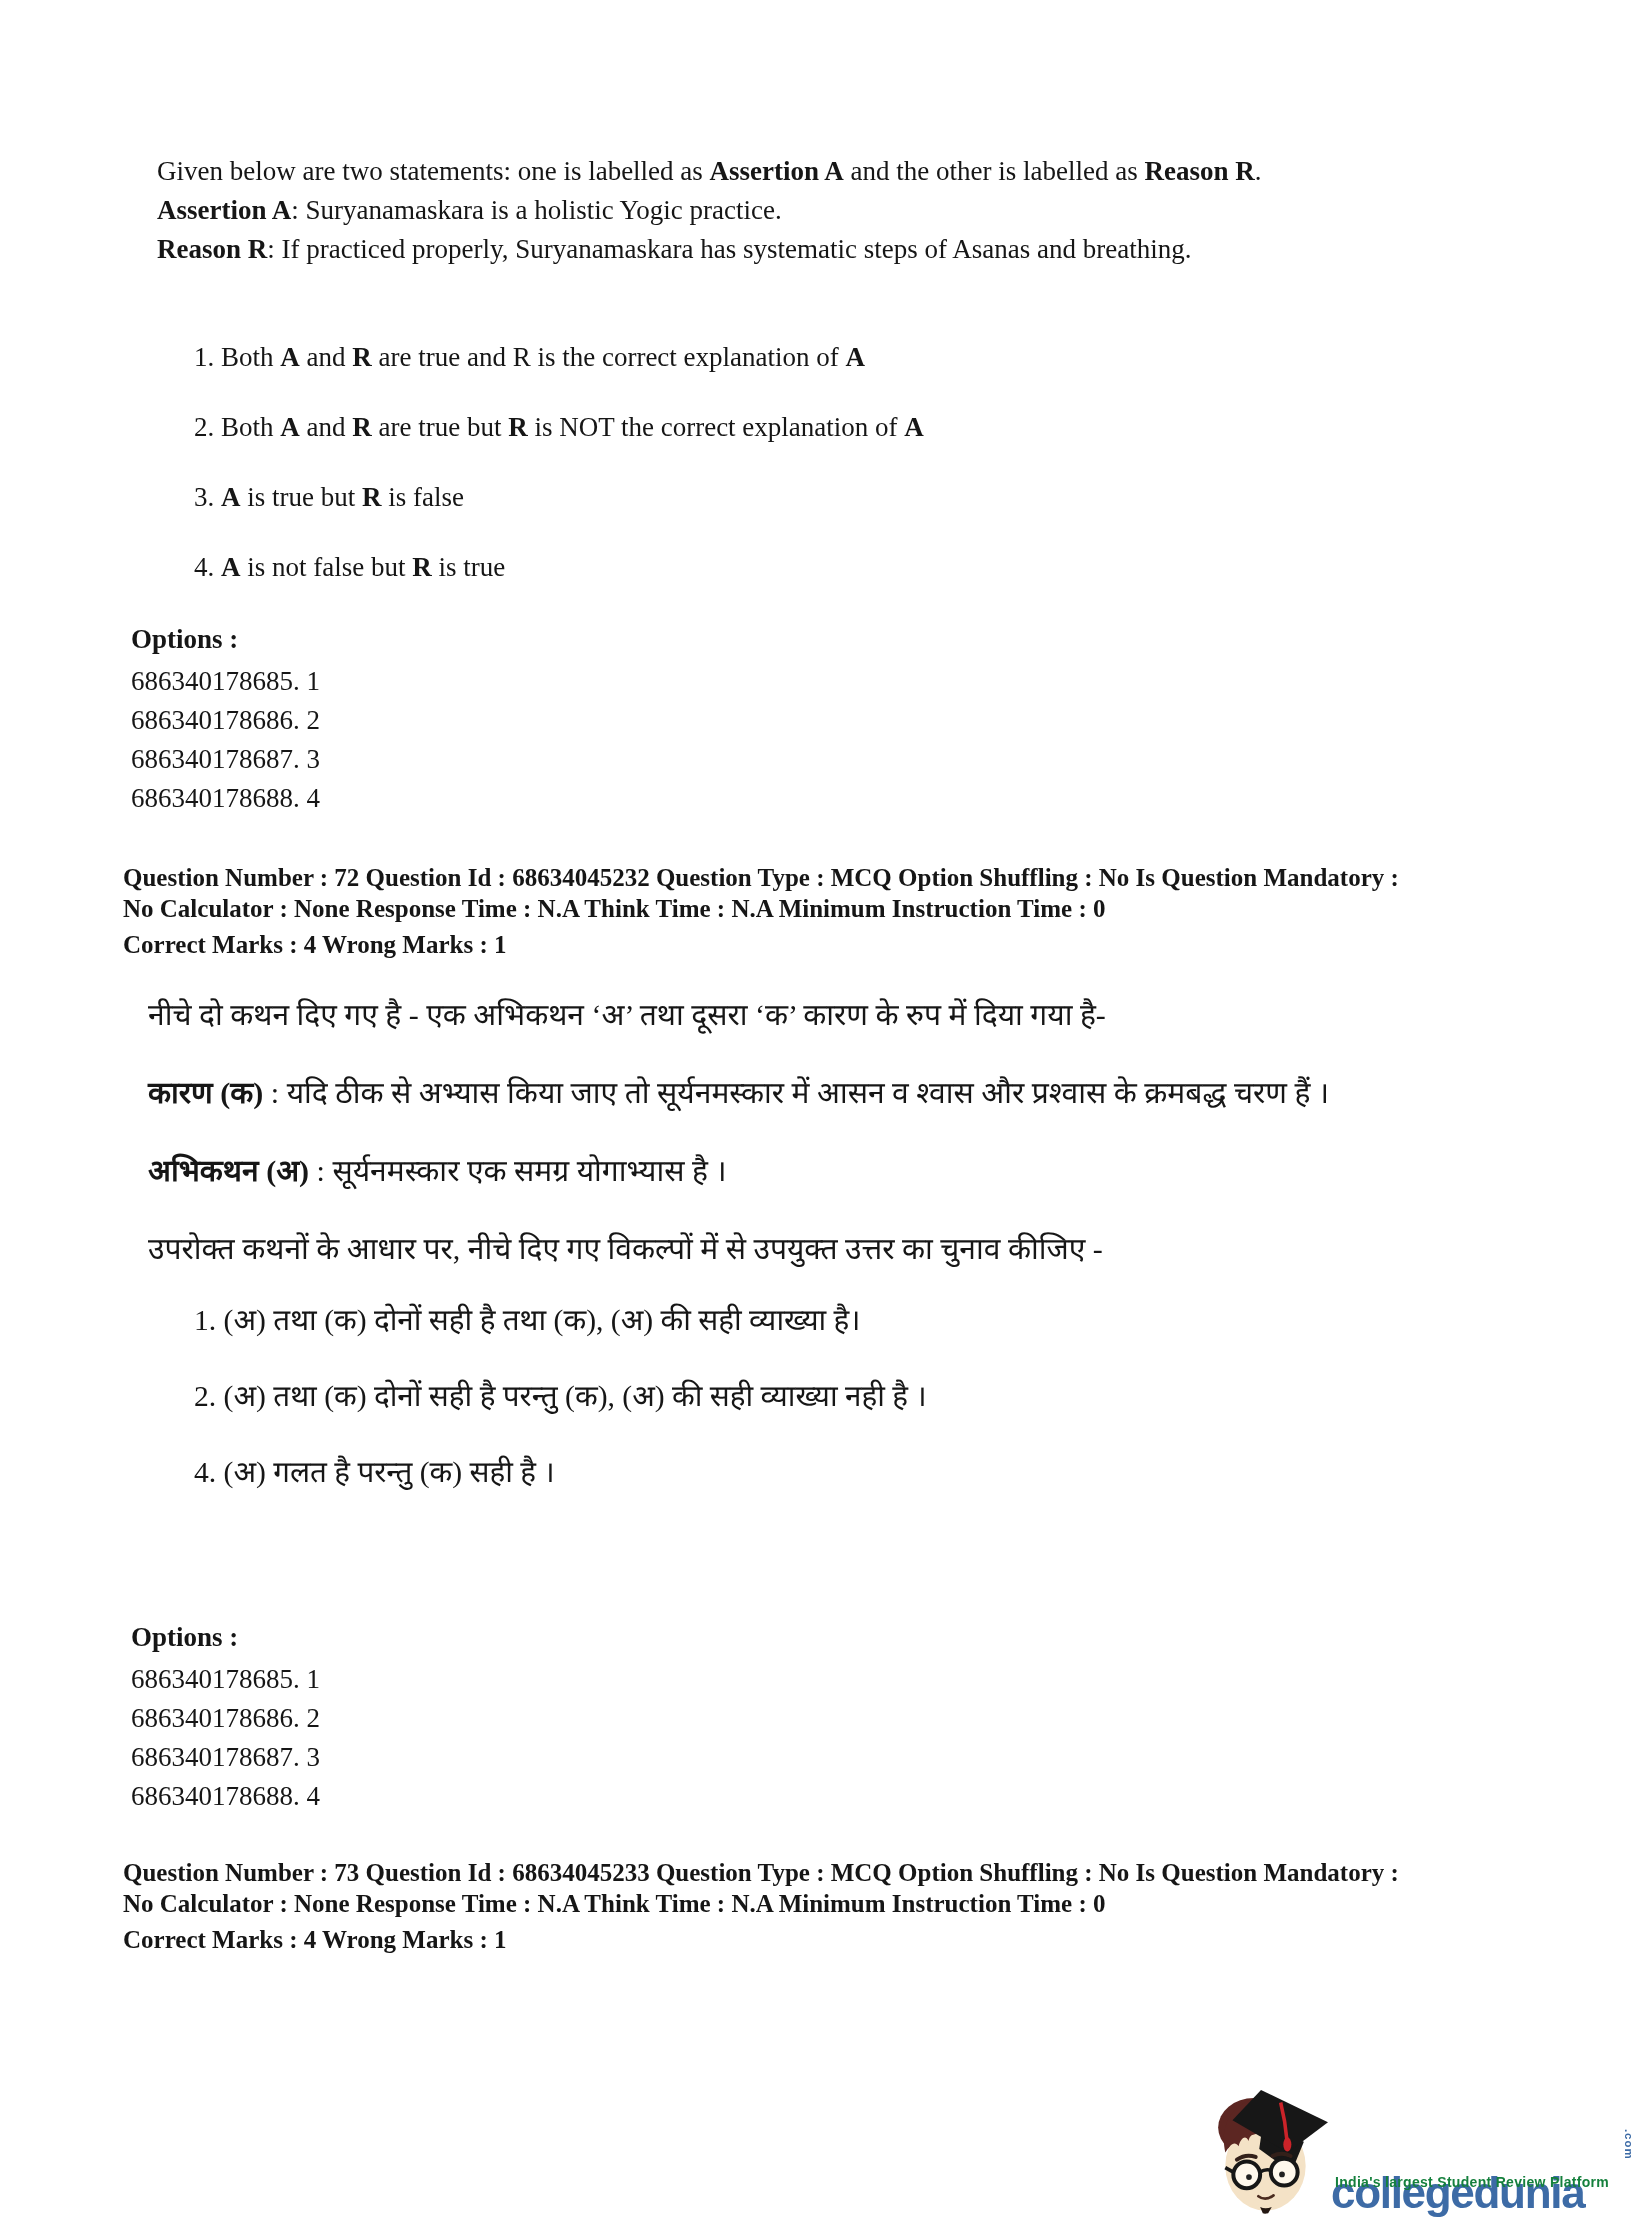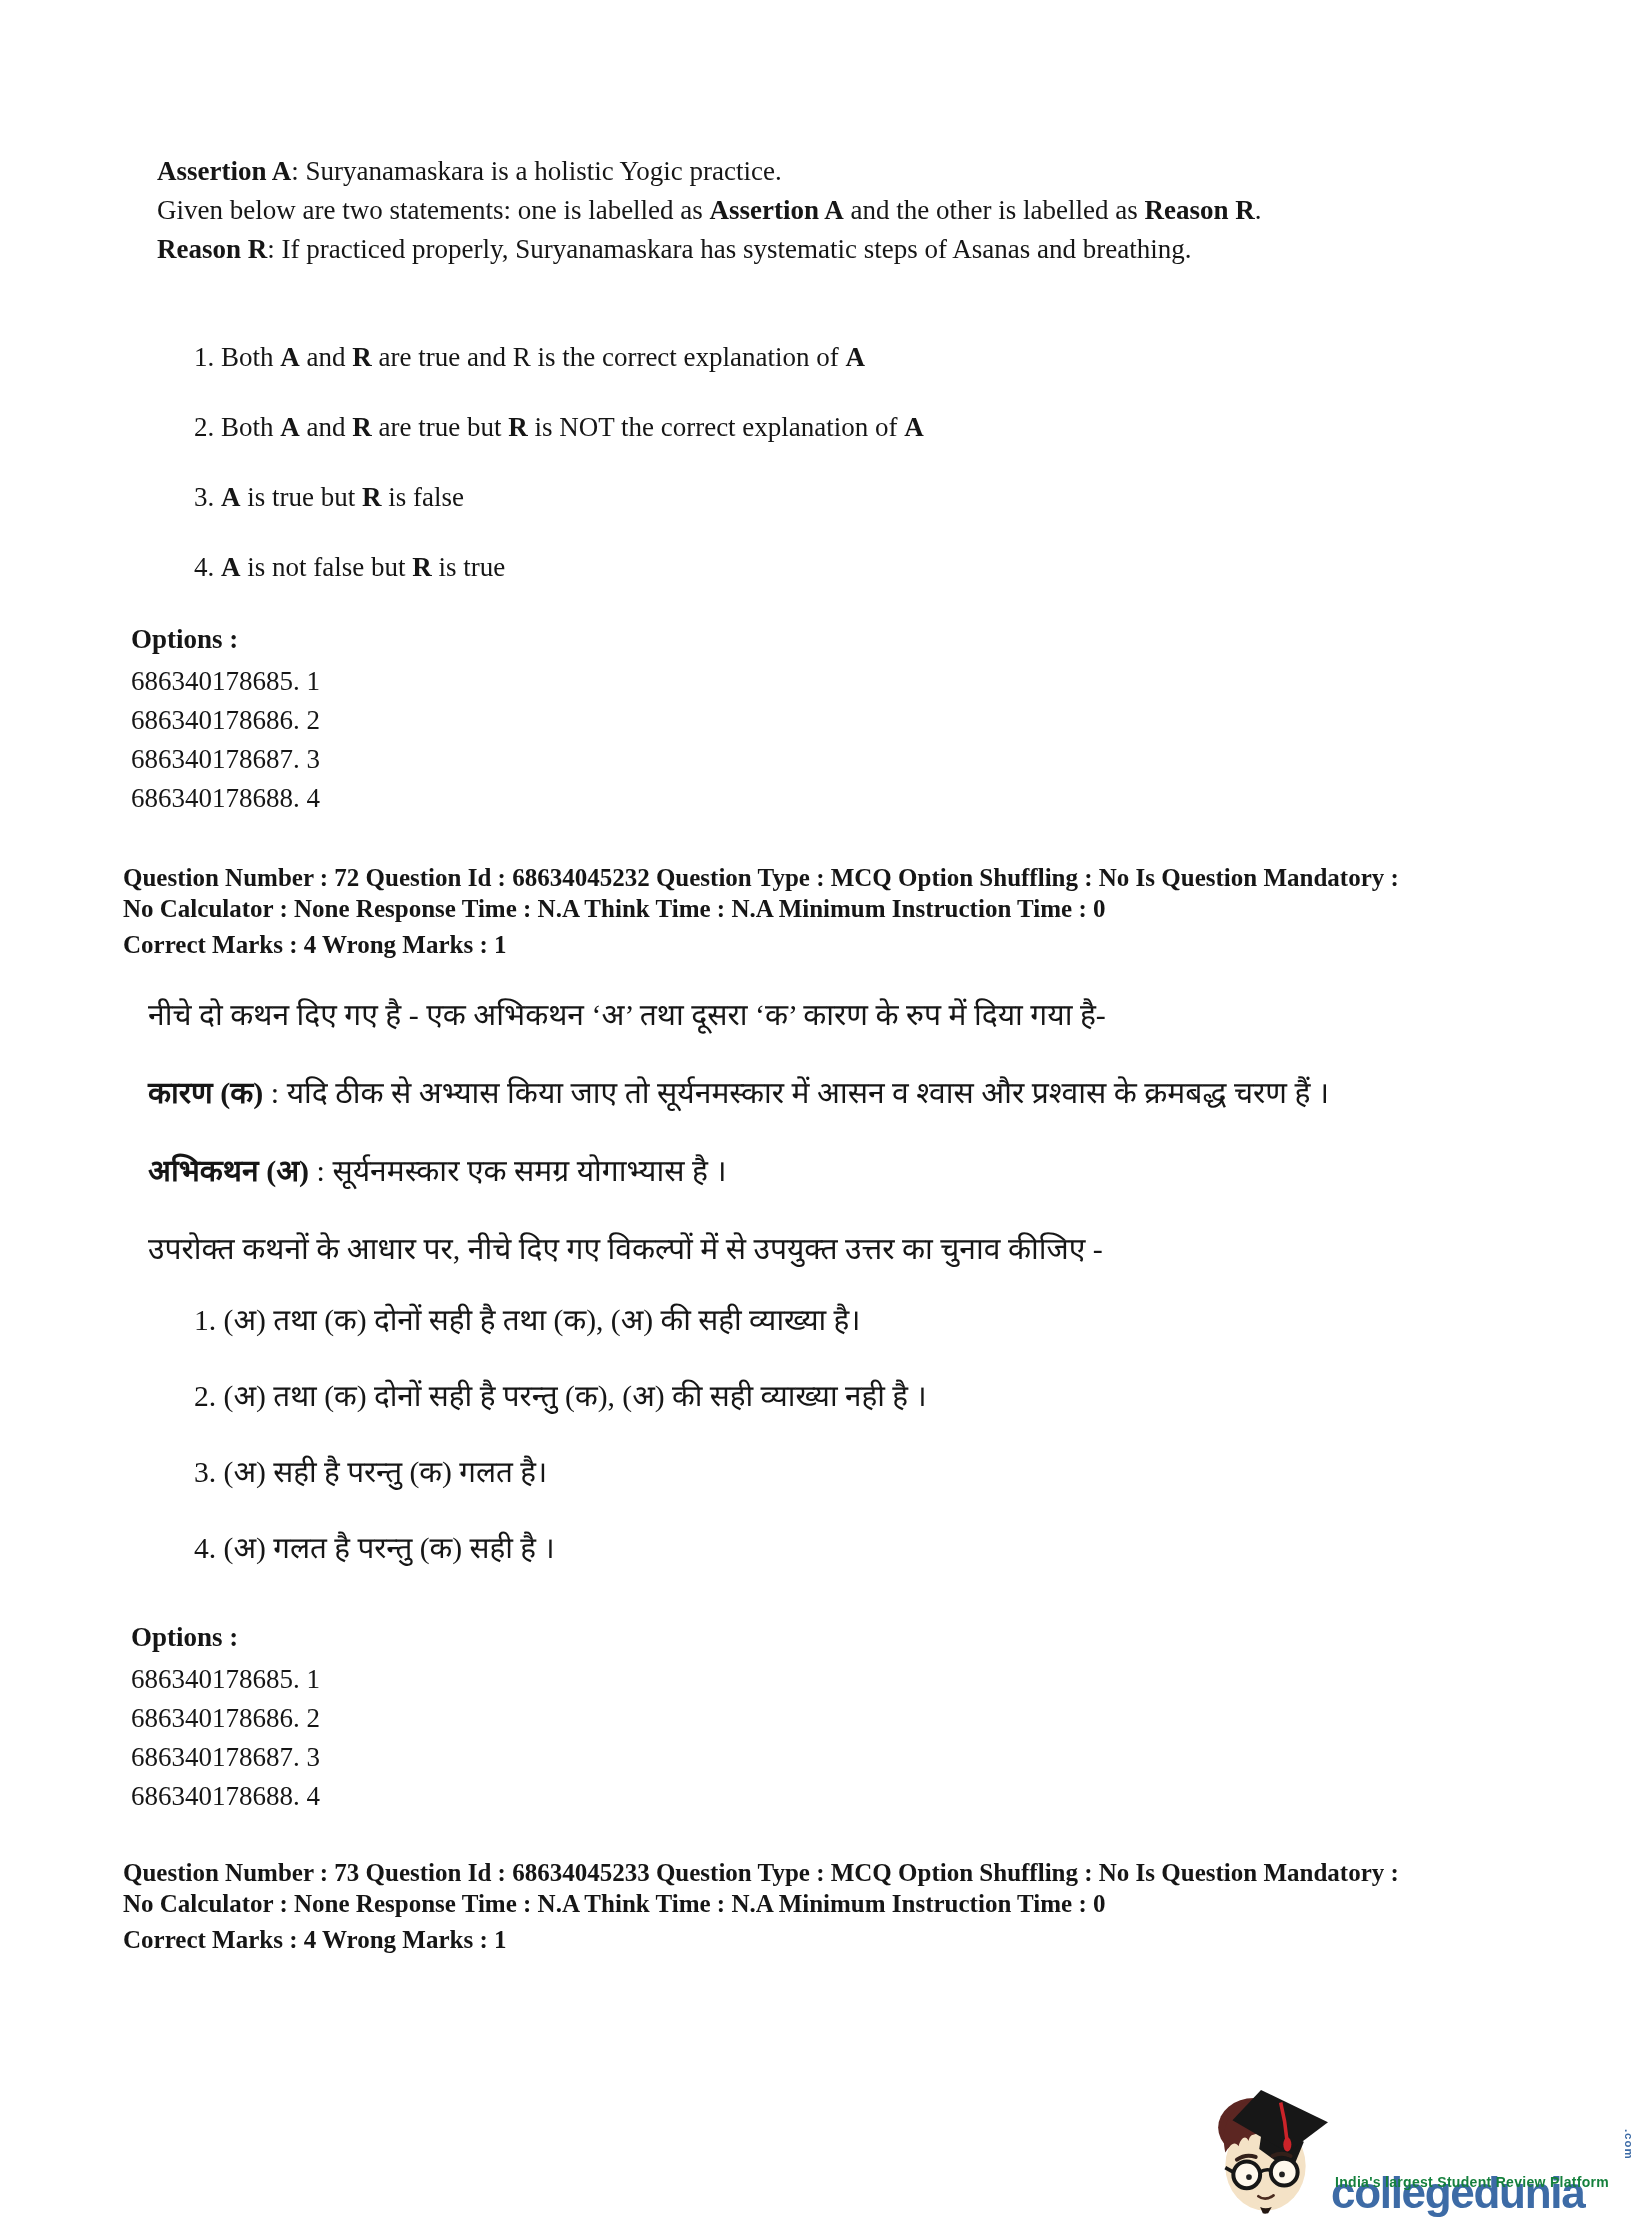--- a/index.html
+++ b/index.html
@@ -53,22 +53,22 @@
                   font-weight:bold; font-size:14px; letter-spacing:0.3px;
                   color:#15803d; }
   .mascot { left:1209px; top:2090px; }
 </style>
 </head>
 <body>
 
 <div class="page">
 
   <div class="abs en-intro nowrap">
+    <div><span>Given below are two statements: one is labelled as </span><span style="font-weight: bold;">Assertion A</span><span> and the other is labelled as </span><span style="font-weight: bold;">Reason R</span><span>.</span></div>
     <div><span style="font-weight: bold;">Assertion A</span><span>: Suryanamaskara is a holistic Yogic practice.</span></div>
-    <div><span>Given below are two statements: one is labelled as </span><span style="font-weight: bold;">Assertion A</span><span> and the other is labelled as </span><span style="font-weight: bold;">Reason R</span><span>.</span></div>
     <div><span style="font-weight: bold;">Reason R</span><span>: If practiced properly, Suryanamaskara has systematic steps of Asanas and breathing.</span></div>
   </div>
 
   <div class="abs en-opts nowrap">
     <div><span>1. Both </span><span style="font-weight: bold;">A</span><span> and </span><span style="font-weight: bold;">R</span><span> are true and R is the correct explanation of </span><span style="font-weight: bold;">A</span></div>
     <div><span>2. Both </span><span style="font-weight: bold;">A</span><span> and </span><span style="font-weight: bold;">R</span><span> are true but </span><span style="font-weight: bold;">R</span><span> is NOT the correct explanation of </span><span style="font-weight: bold;">A</span></div>
     <div><span>3. </span><span style="font-weight: bold;">A</span><span> is true but </span><span style="font-weight: bold;">R</span><span> is false</span></div>
     <div><span>4. </span><span style="font-weight: bold;">A</span><span> is not false but </span><span style="font-weight: bold;">R</span><span> is true</span></div>
   </div>
 
@@ -89,21 +89,20 @@
   <div class="abs hi-intro nowrap">
     <div><span>नीचे दो कथन दिए गए है - एक अभिकथन ‘अ’ तथा दूसरा ‘क’ कारण के रुप में दिया गया है-</span></div>
     <div><span style="font-weight: bold;">कारण (क)</span><span> : यदि ठीक से अभ्यास किया जाए तो सूर्यनमस्कार में आसन व श्वास और प्रश्वास के क्रमबद्ध चरण हैं ।</span></div>
     <div><span style="font-weight: bold;">अभिकथन (अ)</span><span> : सूर्यनमस्कार एक समग्र योगाभ्यास है ।</span></div>
     <div><span>उपरोक्त कथनों के आधार पर, नीचे दिए गए विकल्पों में से उपयुक्त उत्तर का चुनाव कीजिए -</span></div>
   </div>
 
   <div class="abs hi-opts nowrap">
     <div>1. (अ) तथा (क) दोनों सही है तथा (क), (अ) की सही व्याख्या है।</div>
     <div>2. (अ) तथा (क) दोनों सही है परन्तु (क), (अ) की सही व्याख्या नही है ।</div>
-    <div>3. (अ) सही है परन्तु (क) गलत है।</div>
     <div>4. (अ) गलत है परन्तु (क) सही है ।</div>
   </div>
 
   <div class="abs opt-block opt-block-2 nowrap">
     <div class="opt-label">Options :</div>
     <div>686340178685. 1</div>
     <div>686340178686. 2</div>
     <div>686340178687. 3</div>
     <div>686340178688. 4</div>
   </div>

